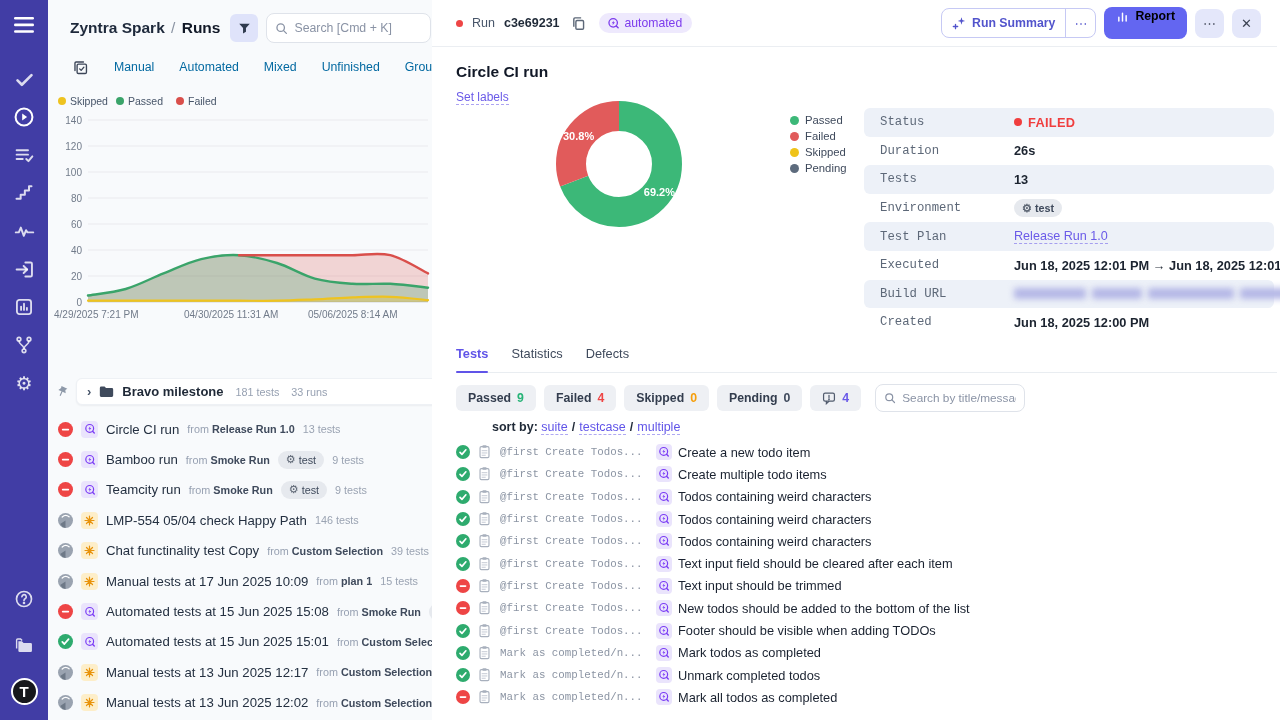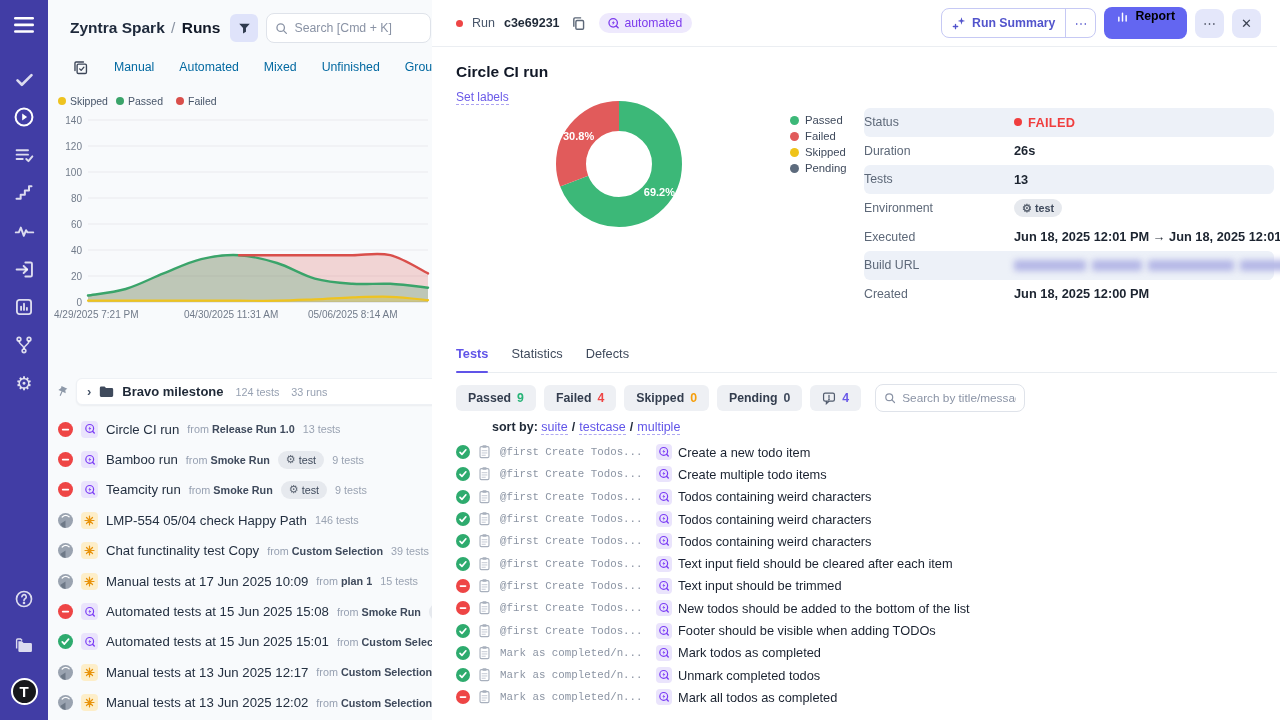--- a/index.html
+++ b/index.html
@@ -78,21 +78,21 @@
 
   .donut-wrap { position:absolute; left:120px; top:97px; width:134px; height:134px; }
   .donut-legend { position:absolute; left:358px; top:112px; }
   .dl-item { display:flex; align-items:center; gap:6px; height:16px; cursor:pointer; }
   .dl-dot { width:9px; height:9px; border-radius:50%; }
   .dl-label { font-size:11.3px; color:#3f4a5c; }
 
   .details { position:absolute; left:432px; top:108px; width:410px; }
   .d-row { display:flex; align-items:center; height:28.6px; border-radius:6px; }
   .d-row.alt { background:#edf1f8; }
-  .d-label { width:150px; font-size:12.3px; color:#5d6878; flex:0 0 auto; }
+  .d-label { width:150px; padding-left:16px; font-size:12.3px; color:#5d6878; flex:0 0 auto;font-family:Liberation Mono, monospace; }
   .d-value { font-size:12.8px; font-weight:600; color:#1c2430; display:flex; align-items:center; gap:6px; white-space:nowrap; }
   .d-status { color:#f03e3e; font-weight:700; letter-spacing:.3px; display:flex; align-items:center; gap:6px; }
   .d-status .sdot { width:8px; height:8px; border-radius:50%; background:#f03e3e; }
   .d-link { color:#6a5ae8; font-weight:400; font-size:12.6px; border-bottom:1px dashed rgba(106,90,232,.55); cursor:pointer; }
   .blur-seg { display:inline-block; height:11px; border-radius:2px; background:#b4b7e6; filter:blur(3px); }
 
   .rtabs { position:absolute; left:24px; top:346px; right:0; height:27px; border-bottom:1px solid #e9edf1; display:flex; gap:23px; }
   .rtab { font-size:12.8px; color:#3f4a5c; cursor:pointer; position:relative; padding-bottom:8px; }
   .rtab.active { color:#6054e8; font-weight:600; }
   .rtab.active::after { content:""; position:absolute; left:0; right:0; bottom:-1px; height:2px; background:#6054e8; border-radius:1px; }
@@ -292,21 +292,21 @@
             </svg>
         </span>
         <div class="ms-card">
           <span class="ms-chevron">›</span>
           <span style="display:flex;">
             <svg width="15" height="13" viewBox="0 0 18 15">
                 <path d="M1 3.2A1.7 1.7 0 0 1 2.7 1.5h4l1.7 1.9h7A1.6 1.6 0 0 1 17 5v7.4A1.6 1.6 0 0 1 15.4 14H2.6A1.6 1.6 0 0 1 1 12.4Z" fill="#3f4a5c"></path>
               </svg>
           </span>
           <span class="ms-name">Bravo milestone</span>
-          <span class="ms-meta">124 tests</span>
+          <span class="ms-meta">181 tests</span>
           <span class="ms-meta">33 runs</span>
         </div>
       </div>
       <div id="runRows">
           <div class="run-row">
             <span class="run-status">
               <svg width="100%" height="100%" viewBox="0 0 16 16">
                 <circle cx="8" cy="8" r="8" fill="#ee4545"></circle>
                 <rect x="4.1" y="7.1" width="7.8" height="1.9" rx="0.95" fill="#fff"></rect>
               </svg>
@@ -579,20 +579,26 @@
         <div class="d-row alt">
           <span class="d-label">Tests</span>
           <span class="d-value">
             <span>13</span>
           </span>
         </div>
         <div class="d-row">
           <span class="d-label">Environment</span>
           <span class="d-value">
             <span class="env-pill"><span class="gear-sm">⚙</span>test</span>
+          </span>
+        </div>
+        <div class="d-row alt">
+          <span class="d-label">Test Plan</span>
+          <span class="d-value">
+            <a class="d-link">Release Run 1.0</a>
           </span>
         </div>
         <div class="d-row">
           <span class="d-label">Executed</span>
           <span class="d-value">
             <span>Jun 18, 2025 12:01 PM → Jun 18, 2025 12:01 PM</span>
           </span>
         </div>
         <div class="d-row alt">
           <span class="d-label">Build URL</span>

